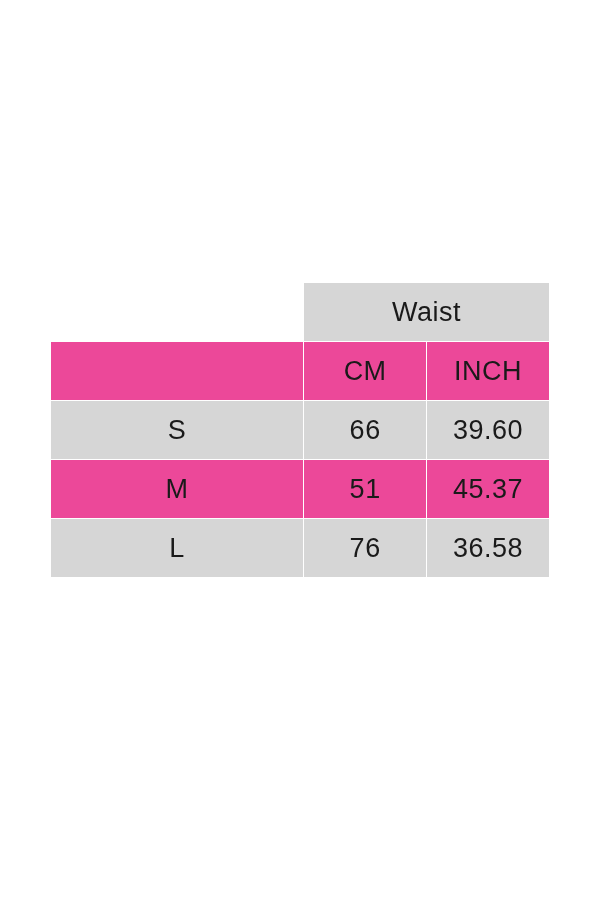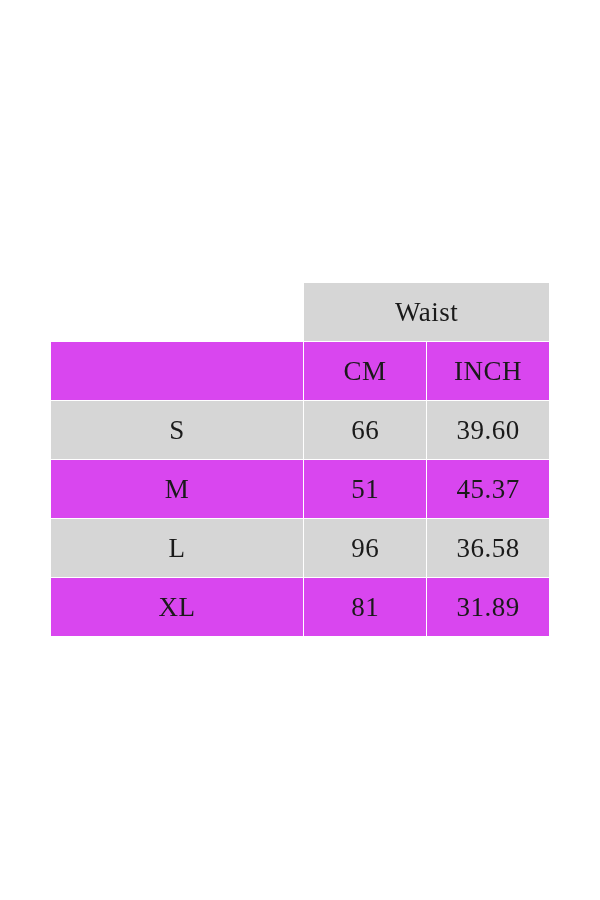--- a/index.html
+++ b/index.html
@@ -28,39 +28,39 @@
   table.size-chart {
     border-collapse: collapse;
     table-layout: fixed;
     width: 500px;
     border: 1px solid #b9b9b9;
   }
   table.size-chart td {
     border: 1px solid #ffffff;
     text-align: center;
     vertical-align: middle;
-    font-family: Liberation Serif, serif;
+    font-family: Liberation Sans, sans-serif;
     font-size: 27px;
     color: #1a1a1a;
     letter-spacing: 0.5px;
     height: 58px;
     padding: 0;
   }
   td.col-size { width: 170px; }
   td.col-cm   { width: 165px; }
   td.col-inch { width: 165px; }
 
   .cell-blank {
     background: #ffffff;
   }
   .cell-gray {
     background: #d6d6d6;
   }
   .cell-green {
-    background: #d946ef;
+    background: #ec4899;
   }
   .head-waist {
     font-size: 29px;
   }
   .unit-label {
     font-size: 28px;
   }
 </style>
 </head>
 <body>
@@ -83,24 +83,19 @@
           <td class="col-cm cell-gray">66</td>
           <td class="col-inch cell-gray">39.60</td>
         </tr>
         <tr>
           <td class="col-size cell-green">M</td>
           <td class="col-cm cell-green">51</td>
           <td class="col-inch cell-green">45.37</td>
         </tr>
         <tr>
           <td class="col-size cell-gray">L</td>
-          <td class="col-cm cell-gray">96</td>
+          <td class="col-cm cell-gray">76</td>
           <td class="col-inch cell-gray">36.58</td>
-        </tr>
-        <tr>
-          <td class="col-size cell-green">XL</td>
-          <td class="col-cm cell-green">81</td>
-          <td class="col-inch cell-green">31.89</td>
         </tr>
       </tbody>
     </table>
   </div>
 </div>
 
 </body></html>

